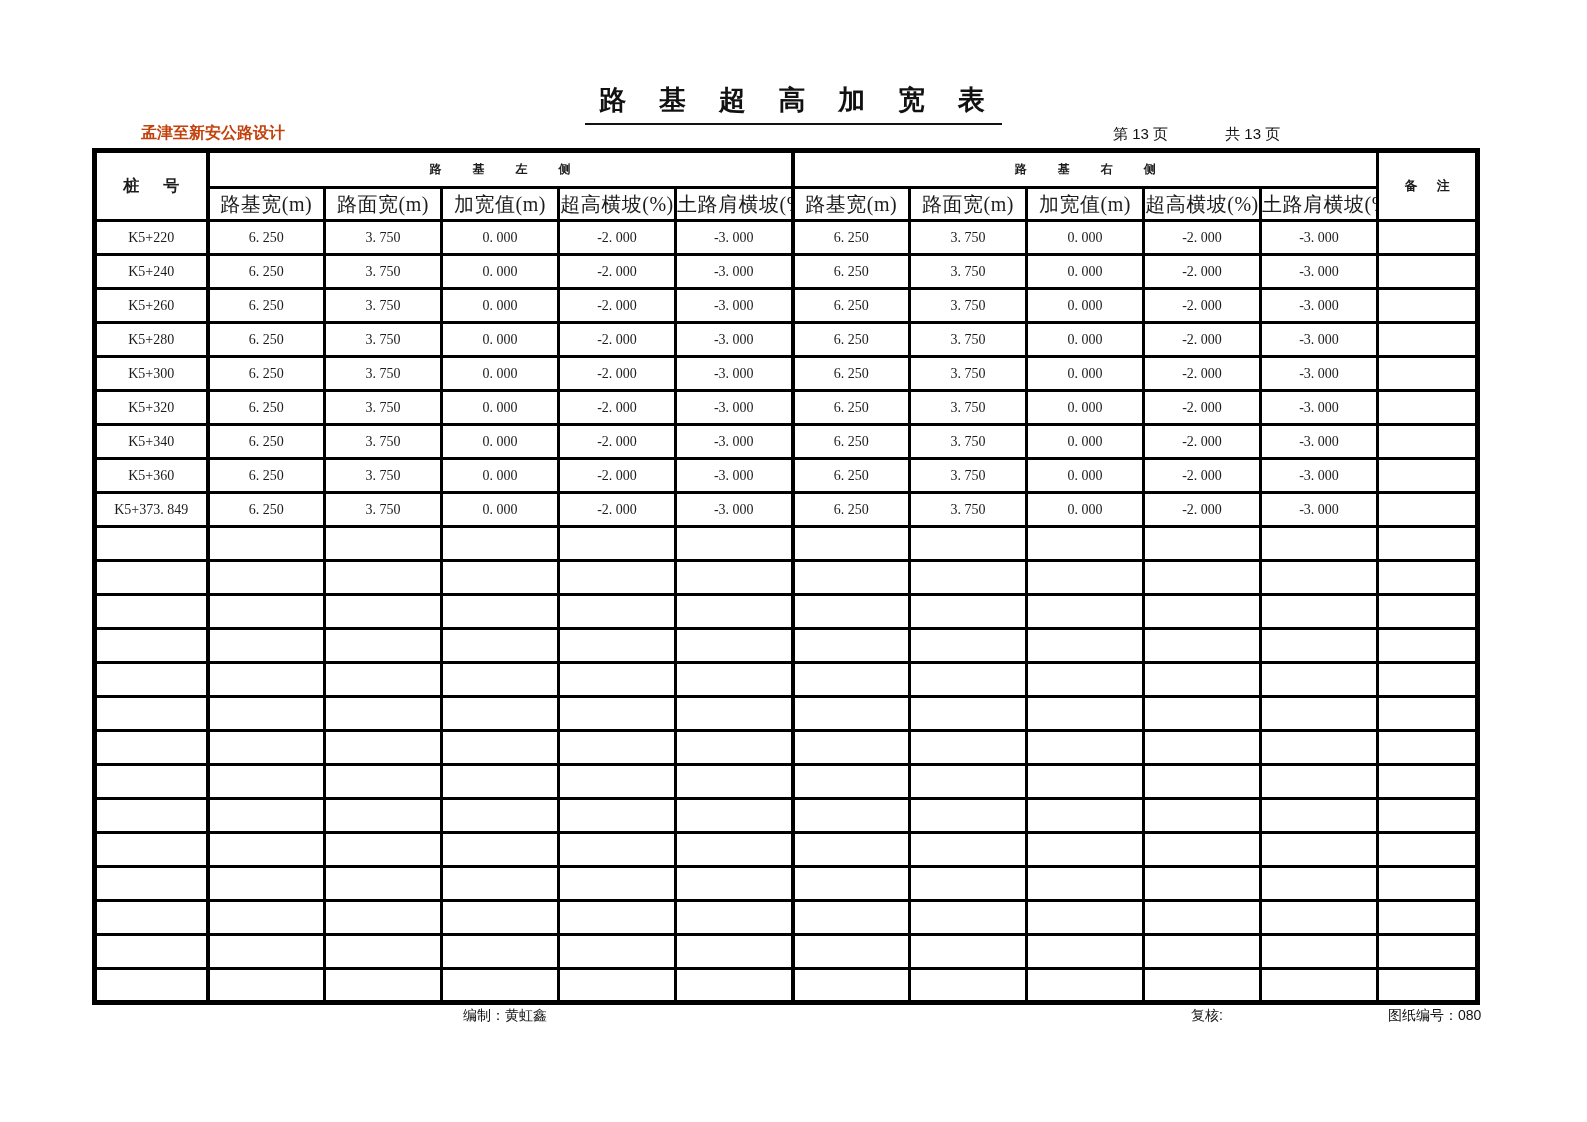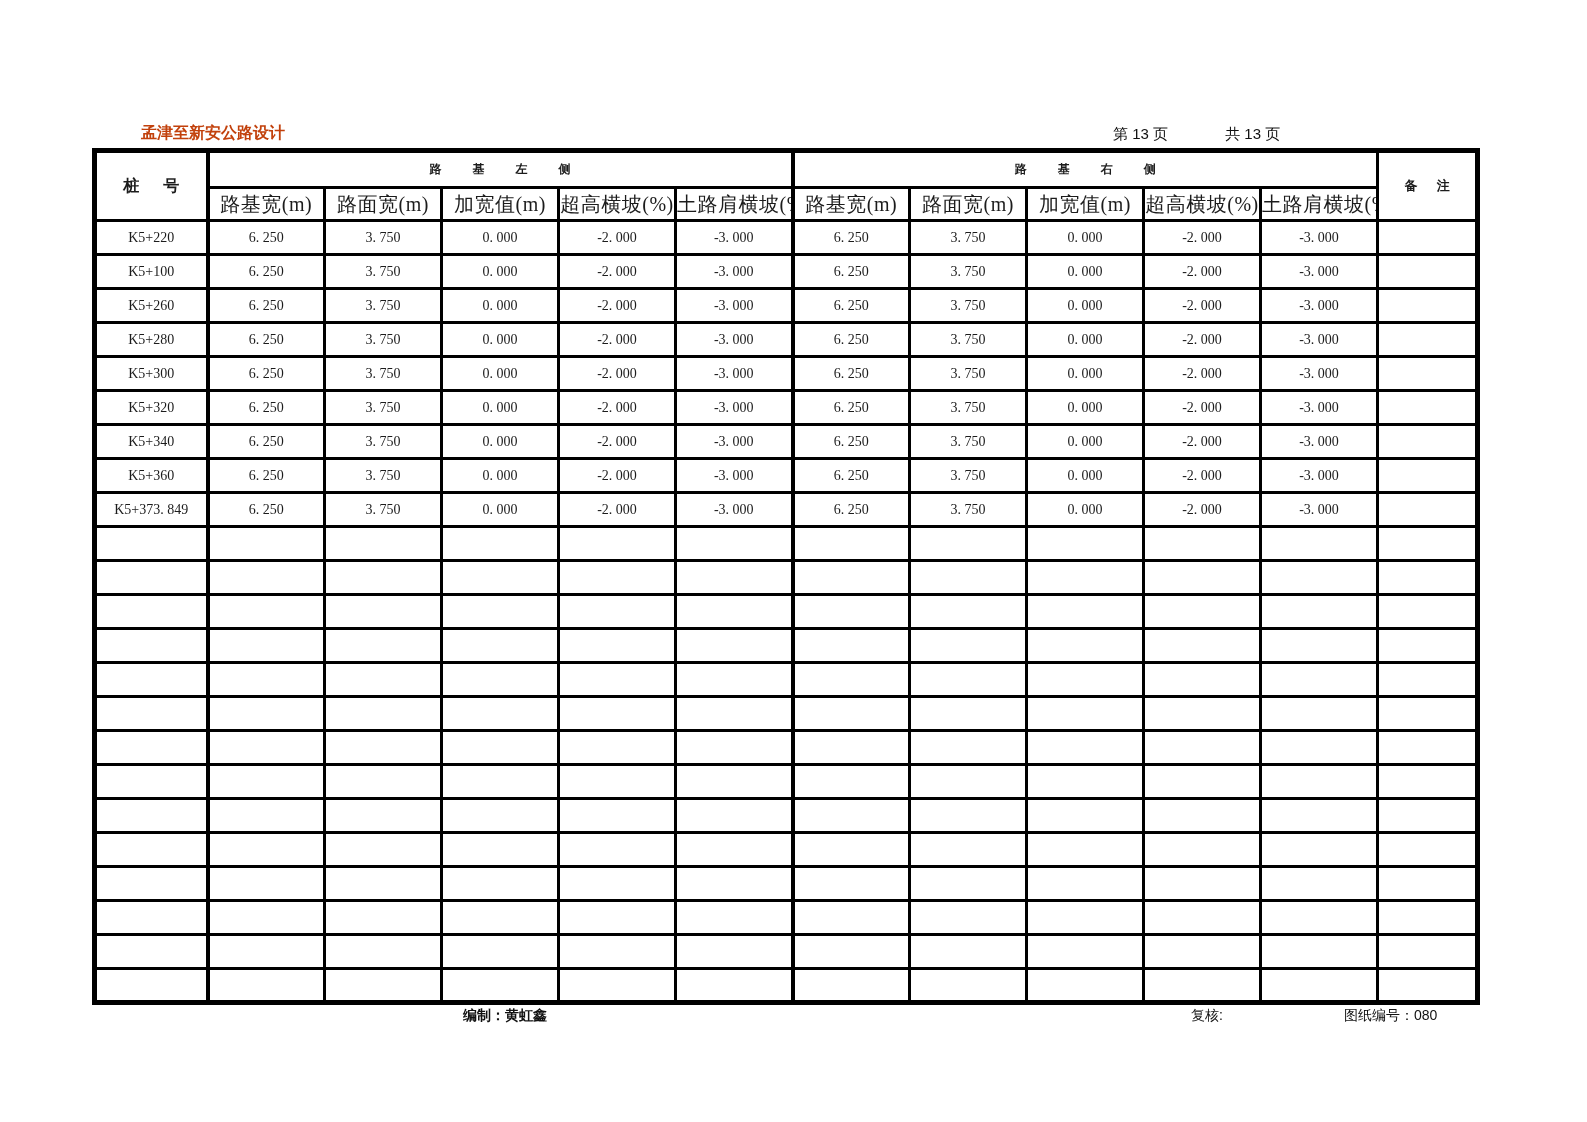--- a/index.html
+++ b/index.html
@@ -60,29 +60,32 @@
   .colhead { font-size: 20px; font-weight: normal; letter-spacing: 0.5px; }
 
   td.stake-cell, td.value-cell { font-size: 14px; font-weight: normal; }
   td.remark-cell { font-size: 13px; }
 
   .footer-item {
     position: absolute; top: 1007px;
     font-size: 14px; color: #111;
     font-family: "Liberation Sans", "DejaVu Sans", sans-serif;
   }
-  .footer-compiled { left: 463px; font-weight: bold; }
+  .footer-compiled { left: 463px; }
   .footer-reviewed { left: 1191px; }
-  .footer-drawing  { left: 1344px; }
+  .footer-drawing  { left: 1388px; }
 </style>
 </head>
 <body>
 
 <div class="sheet">
 
+  <div class="title-wrap">
+    <span class="title">路 基 超 高 加 宽 表</span>
+  </div>
 
   <div class="subtitle">孟津至新安公路设计</div>
 
   <div class="page-info">
     <span>第 13 页</span>
     <span>共 13 页</span>
   </div>
 
   <table class="main">
     <colgroup>
@@ -128,21 +131,21 @@
           <td class="value-cell">-2. 000</td>
           <td class="value-cell">-3. 000</td>
           <td class="value-cell thick-left">6. 250</td>
           <td class="value-cell">3. 750</td>
           <td class="value-cell">0. 000</td>
           <td class="value-cell">-2. 000</td>
           <td class="value-cell">-3. 000</td>
           <td class="remark-cell"></td>
         </tr>
         <tr>
-          <td class="stake-cell">K5+100</td>
+          <td class="stake-cell">K5+240</td>
           <td class="value-cell thick-left">6. 250</td>
           <td class="value-cell">3. 750</td>
           <td class="value-cell">0. 000</td>
           <td class="value-cell">-2. 000</td>
           <td class="value-cell">-3. 000</td>
           <td class="value-cell thick-left">6. 250</td>
           <td class="value-cell">3. 750</td>
           <td class="value-cell">0. 000</td>
           <td class="value-cell">-2. 000</td>
           <td class="value-cell">-3. 000</td>

